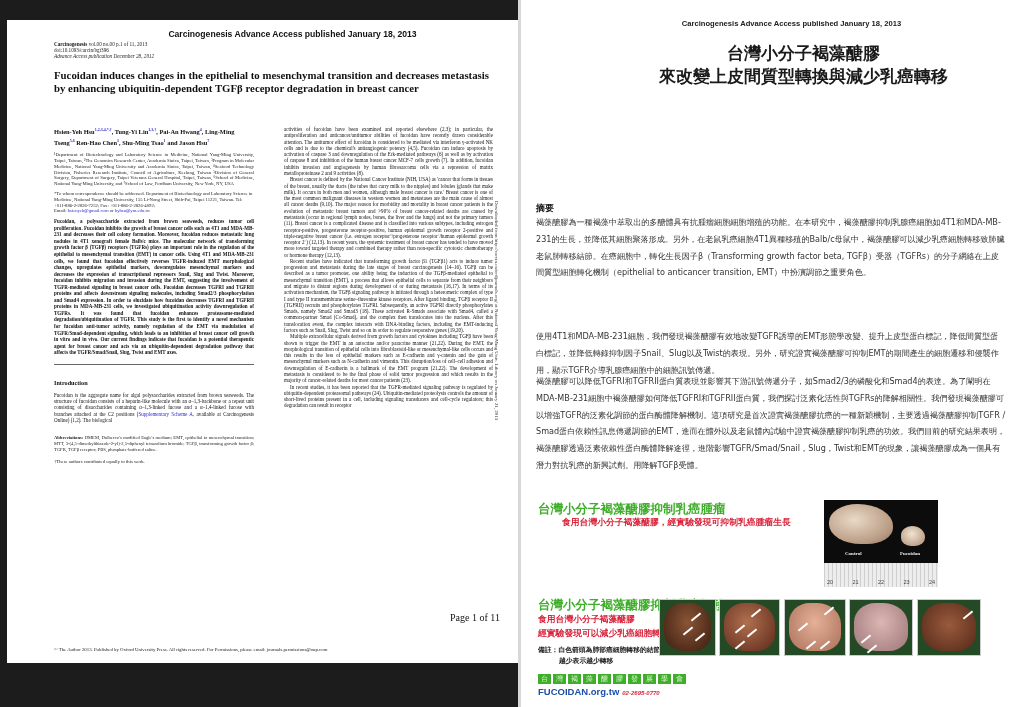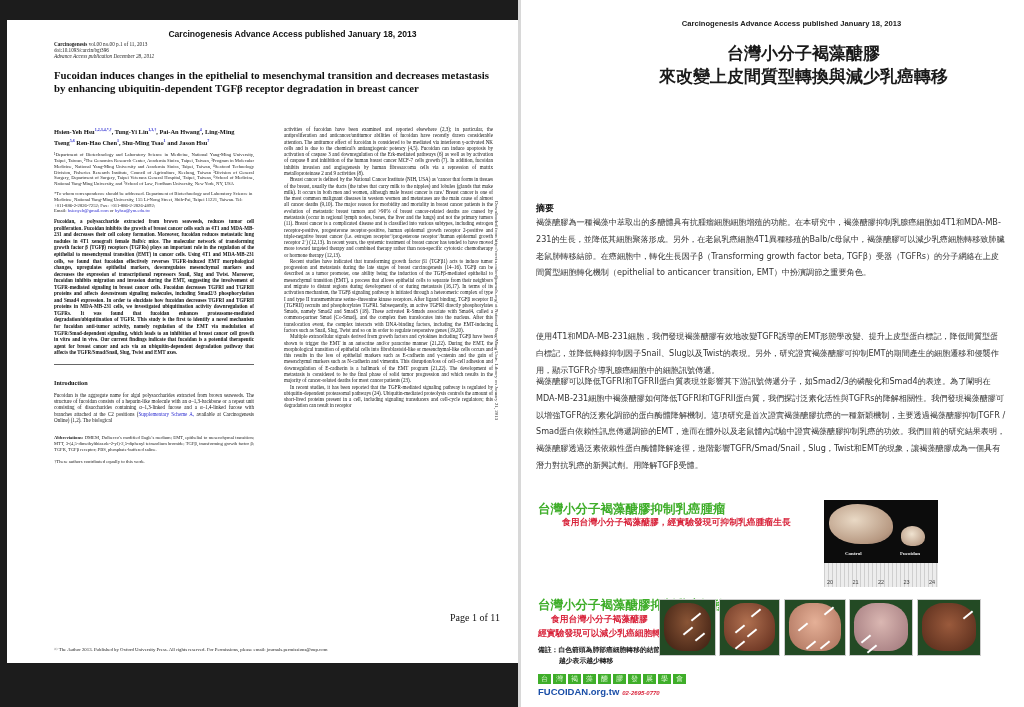--- a/index.html
+++ b/index.html
@@ -50,21 +50,21 @@
   .rp-para { position: absolute; left: 15px; width: 470px; font-family: "DejaVu Sans", sans-serif; font-size: 8.1px; line-height: 16.8px; color: #333; }
   .rp-p1 { top: 214px; }
   .rp-p2 { top: 328px; }
   .rp-p3 { top: 373px; }
 
   .g-head { position: absolute; font-family: "DejaVu Sans", sans-serif; font-weight: bold; color: #3fae2a; }
   .r-text { position: absolute; font-family: "DejaVu Sans", sans-serif; font-weight: bold; color: #d8233a; }
   .g1 { left: 17px; top: 501px; font-size: 12.5px; font-family: Liberation Mono, monospace; }
   .r1 { left: 17px; top: 517px; font-size: 8.8px; margin-left: 24px; }
   .g2 { left: 17px; top: 597px; font-size: 12.5px; }
-  .r2a { left: 17px; top: 614px; font-size: 8.8px; margin-left: 13px; }
+  .r2a { left: 17px; top: 614px; font-size: 8.8px; }
   .r2b { left: 17px; top: 628px; font-size: 8.8px; }
   .note { position: absolute; left: 17px; top: 645px; font-family: "DejaVu Sans", sans-serif; font-size: 6.8px; line-height: 11px; color: #222; font-weight: bold; }
   .note .ind { padding-left: 21px; display: block; }
   .society { position: absolute; left: 17px; top: 674px; display: flex; gap: 2px; }
   .society span { width: 13px; height: 10px; background: #3fae2a; color: #d9f5cf; font-family: "DejaVu Sans", sans-serif; font-size: 7px; line-height: 10px; text-align: center; display: inline-block; }
   .fuco { position: absolute; left: 17px; top: 686px; font-family: "Liberation Sans", sans-serif; font-weight: bold; font-size: 9.5px; color: #1b4fa8; }
   .fuco .tel { font-style: italic; font-size: 6px; color: #d8233a; font-weight: bold; margin-left: 3px; }
 
   
   .tumor-photo { position: absolute; left: 303px; top: 500px; width: 114px; height: 87px; background: #0c0c0c; overflow: hidden; }

